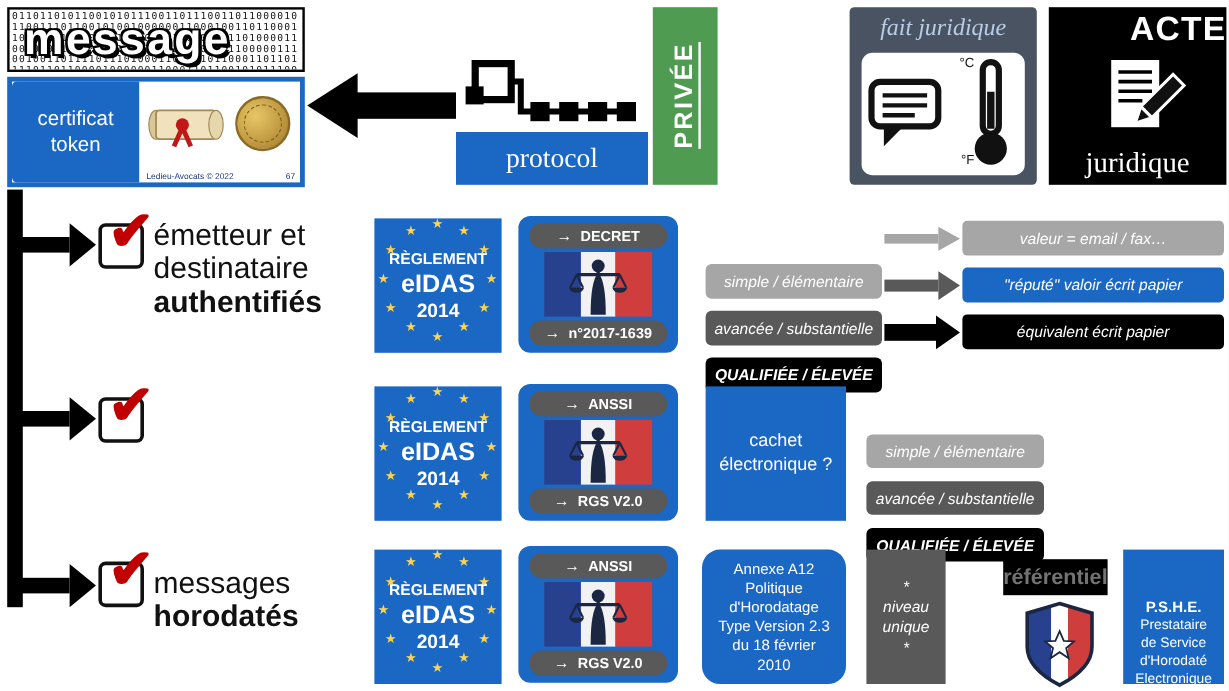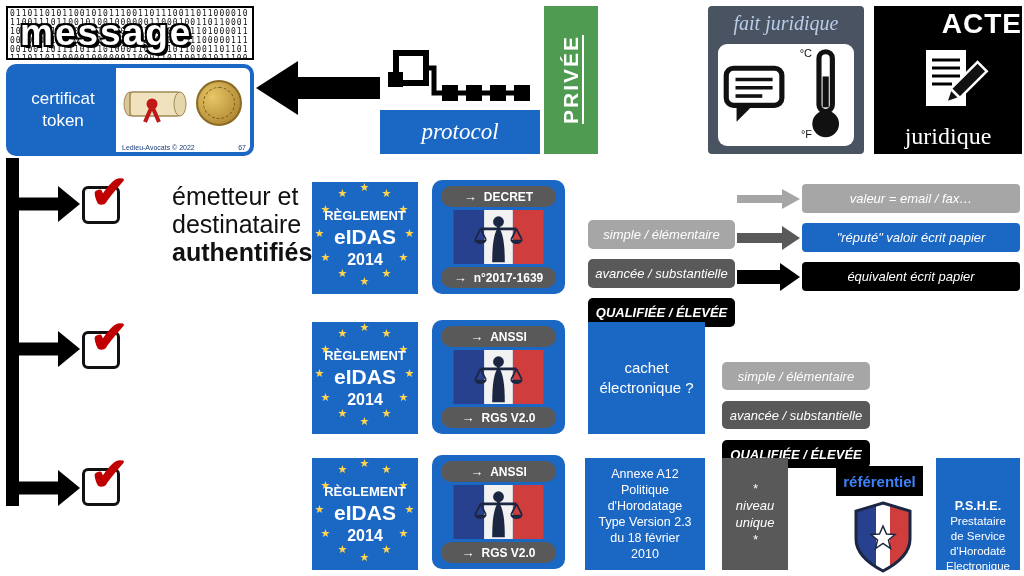--- a/index.html
+++ b/index.html
@@ -5,40 +5,40 @@
   * { margin:0; padding:0; box-sizing:border-box; }
   body { background:#e8e8e8; font-family:"Liberation Sans", sans-serif; }
   #canvas { position:relative; width:1024px; height:576px; background:#fff; overflow:hidden; }
 
   
   .msg-box { position:absolute; left:6px; top:6px; width:248px; height:54px; border:2px solid #000; background:#fff; overflow:hidden; }
   .binary { position:absolute; inset:0; font-family:"DejaVu Sans Mono", monospace; font-size:8px; line-height:9px; letter-spacing:1px; color:#111; word-break:break-all; padding:1px 2px; }
   .msg-label { position:absolute; left:12px; top:4px; font-size:37px; font-weight:bold; letter-spacing:2px; color:#fff;
     text-shadow:2px 2px 0 #000,-2px -2px 0 #000,2px -2px 0 #000,-2px 2px 0 #000,3px 3px 0 #000; }
 
-  .cert-box { position:absolute; left:6px; top:64px; width:248px; height:92px; background:#fff; border:4px solid var(--blue); border-radius:10px; }
+  .cert-box { position:absolute; left:6px; top:64px; width:248px; height:92px; background:#fff; border:4px solid var(--blue); border-radius:0; }
   .cert-left { position:absolute; left:0; top:0; bottom:0; width:106px; background:var(--blue); border-radius:4px 0 0 4px;
     display:flex; flex-direction:column; align-items:center; justify-content:center; color:#fff; font-size:17px; line-height:22px; }
   .cert-right { position:absolute; left:106px; right:0; top:0; bottom:0; }
   .diploma { position:absolute; left:4px; top:12px; width:70px; height:48px; }
   .coin { position:absolute; left:80px; top:12px; width:46px; height:46px; border-radius:50%;
     background:radial-gradient(circle at 35% 35%, #e8c766, #b8903a 70%, #96732c); border:2px solid #8a6a24; }
   .coin::after { content:""; position:absolute; inset:5px; border-radius:50%; border:1px dashed #7c5f1e; }
   .cert-credit { position:absolute; left:6px; right:4px; bottom:1px; display:flex; justify-content:space-between; font-size:7px; color:#1a3a7a; }
 
   .big-arrow { position:absolute; left:256px; top:60px; width:124px; height:56px; }
   .big-arrow .head { position:absolute; left:0; top:50%; transform:translateY(-50%); width:0; height:0;
     border-top:27px solid transparent; border-bottom:27px solid transparent; border-right:42px solid #000; }
   .big-arrow .shaft { position:absolute; left:40px; right:0; top:50%; transform:translateY(-50%); height:22px; background:#000; }
 
   .bc-title { position:absolute; left:380px; top:6px; width:160px; height:40px; background:#000; color:#fff;
     display:flex; align-items:center; justify-content:center; font-weight:bold; font-size:18px; letter-spacing:1px; }
   .bc-icon { position:absolute; left:380px; top:48px; width:160px; height:58px; }
   .protocol { position:absolute; left:380px; top:110px; width:160px; height:44px; background:var(--blue); color:#fff;
-    display:flex; align-items:center; justify-content:center; font-family:"Liberation Serif", serif; font-style:italic; font-size:23px; }
+    display:flex; align-items:center; justify-content:center; font-family:"Liberation Serif", serif; font-size:23px; }
 
   .privee { position:absolute; left:544px; top:6px; width:54px; height:148px; background:var(--green);
     display:flex; align-items:center; justify-content:center; }
   .privee span { writing-mode:vertical-rl; transform:rotate(180deg); color:#fff; font-weight:bold; font-size:21px; letter-spacing:2px; text-decoration:underline; }
 
   .fait-box { position:absolute; left:708px; top:6px; width:156px; height:148px; background:var(--slate); border-radius:4px; }
   .fait-title { position:absolute; top:6px; width:100%; text-align:center; color:var(--fait-title);
     font-family:"Liberation Serif", serif; font-style:italic; font-size:20px; }
   .fait-card { position:absolute; left:10px; right:10px; top:38px; bottom:8px; background:#fff; border-radius:9px; }
   .fait-card svg { position:absolute; inset:0; width:100%; height:100%; }
@@ -56,21 +56,21 @@
   .flow-arrow .shaft { position:absolute; left:0; top:50%; transform:translateY(-50%); width:40px; height:13px; background:#000; }
   .flow-arrow .head { position:absolute; left:40px; top:50%; transform:translateY(-50%); width:0; height:0;
     border-top:18px solid transparent; border-bottom:18px solid transparent; border-left:22px solid #000; }
   .fa1 { top:186px; } .fa2 { top:331px; } .fa3 { top:470px; }
 
   
   .check-box { position:absolute; left:82px; width:38px; height:38px; background:#fff; border:3px solid #111; border-radius:6px; }
   .cb1 { top:186px; } .cb2 { top:331px; } .cb3 { top:468px; }
   .check { position:absolute; left:5px; top:-20px; font-size:46px; font-weight:bold; color:var(--check-red); line-height:1; }
 
-  .claim { position:absolute; left:128px; width:200px; display:flex; flex-direction:column; font-size:25px; line-height:28px; color:#111;margin-left:44px; }
+  .claim { position:absolute; left:128px; width:200px; display:flex; flex-direction:column; font-size:25px; line-height:28px; color:#111; }
   .claim .b { font-weight:bold; }
   .cl1 { top:182px; } .cl2 { top:328px; } .cl3 { top:472px; }
 
   
   .eu-box { position:absolute; left:312px; width:106px; height:112px; background:var(--blue); }
   .eu1 { top:182px; } .eu2 { top:322px; } .eu3 { top:458px; }
   .stars { position:absolute; inset:0; }
   .eu-star { position:absolute; color:var(--star-gold); font-size:11px; line-height:11px; width:11px; text-align:center; }
   .stars span:nth-child(1){left:47px;top:0;}  .stars span:nth-child(2){left:69px;top:6px;}
   .stars span:nth-child(3){left:86px;top:22px;} .stars span:nth-child(4){left:92px;top:46px;}
@@ -119,25 +119,25 @@
   .rr3 { top:262px; background:#000; }
 
   
   .question { position:absolute; left:588px; top:322px; width:117px; height:112px; background:var(--blue); color:#fff;
     display:flex; flex-direction:column; align-items:center; justify-content:center; font-size:15px; line-height:20px; }
   .etat { position:absolute; left:878px; top:322px; width:142px; height:112px; background:#000; border-radius:14px; color:#fff;
     display:flex; flex-direction:column; align-items:center; justify-content:center; font-weight:bold; font-size:22px; line-height:27px; letter-spacing:1px; }
 
   
   .annexe { position:absolute; left:585px; top:458px; width:120px; height:112px; background:var(--blue); color:#fff;
-    display:flex; flex-direction:column; align-items:center; justify-content:center; font-size:12.5px; line-height:16px; text-align:center; }
+    display:flex; flex-direction:column; align-items:center; justify-content:center; font-size:12.5px; line-height:16px; text-align:center;border-radius:15px; }
   .niveau { position:absolute; left:722px; top:458px; width:66px; height:112px; background:var(--dark-gray); color:#fff;
     display:flex; flex-direction:column; align-items:center; justify-content:center; font-style:italic; font-size:13px; line-height:17px; }
-  .referentiel { position:absolute; left:836px; top:466px; width:87px; height:30px; background:#000; color:#3b82f6;
-    display:flex; align-items:center; justify-content:center; font-weight:bold; font-size:15px; }
+  .referentiel { position:absolute; left:836px; top:466px; width:87px; height:30px; background:#000; color:#737373;
+    display:flex; align-items:center; justify-content:center; font-weight:bold; font-size:18px; }
   .shield { position:absolute; left:852px; top:500px; width:62px; height:74px; }
   .pshe { position:absolute; left:936px; top:458px; width:84px; height:112px; background:var(--blue); color:#fff;
     display:flex; flex-direction:column; align-items:center; justify-content:center; font-size:11.5px; line-height:15px; text-align:center; }
   .pshe .b { font-weight:bold; font-size:12.5px;margin-top:45px; }
 </style>
 </head>
 <body>
 
 <div id="canvas">
 
@@ -362,20 +362,24 @@
   <div class="question">
     <span>cachet</span>
     <span>électronique ?</span>
   </div>
   <div class="pill p-light ql1">simple / élémentaire</div>
   <div class="pill p-dark ql2">avancée / substantielle</div>
   <div class="pill p-black ql3">QUALIFIÉE / ÉLEVÉE</div>
 
   <div class="check-box cb3">
     <span class="check">✔</span>
+  </div>
+  <div class="claim cl3">
+    <span>messages</span>
+    <span class="b">horodatés</span>
   </div>
   <div class="eu-box eu3">
     <div class="stars">
         <span class="eu-star">★</span>
         <span class="eu-star">★</span>
         <span class="eu-star">★</span>
         <span class="eu-star">★</span>
         <span class="eu-star">★</span>
         <span class="eu-star">★</span>
         <span class="eu-star">★</span>

